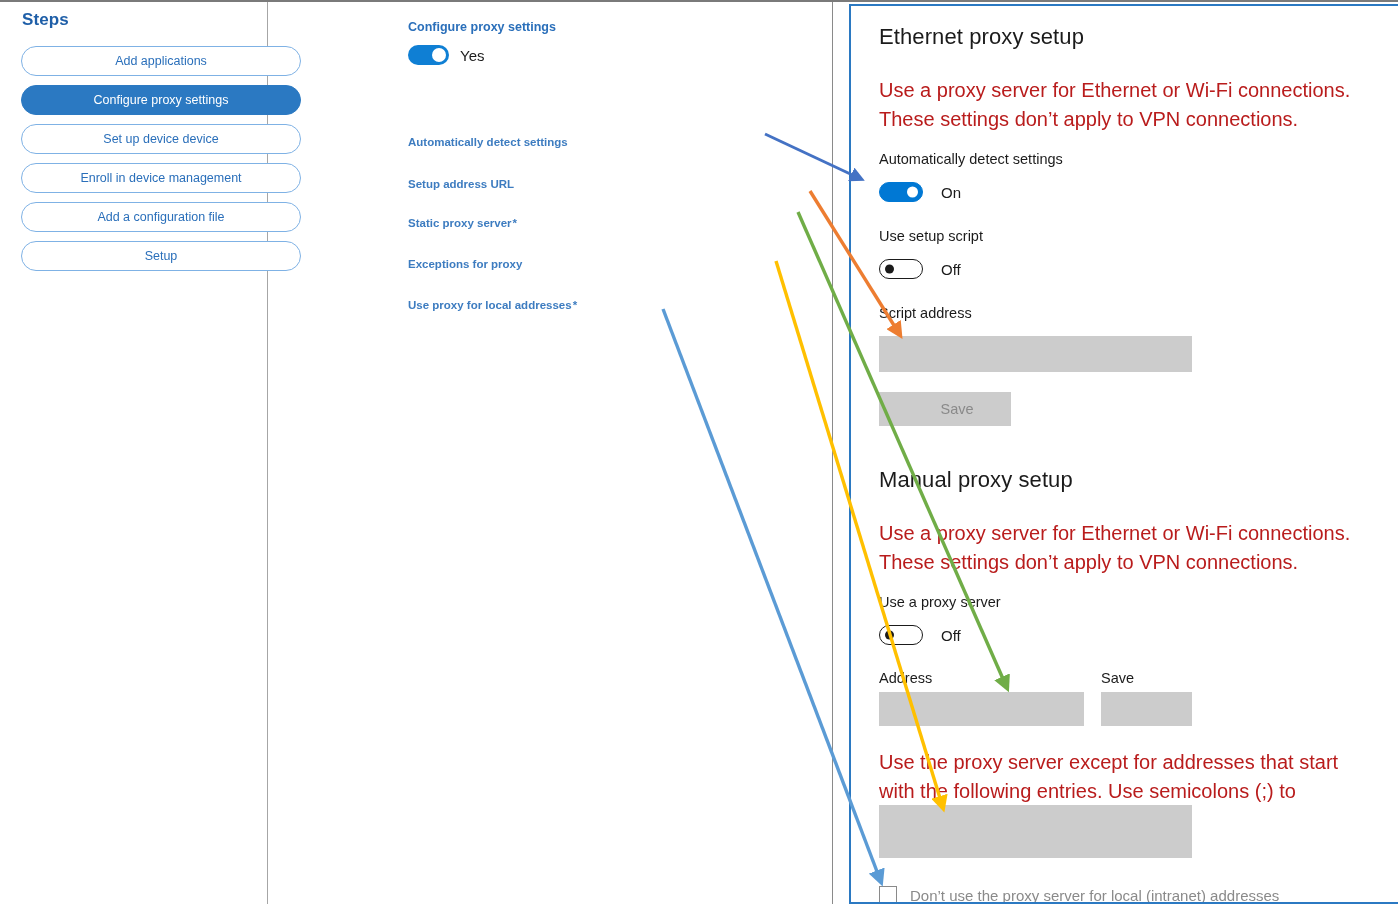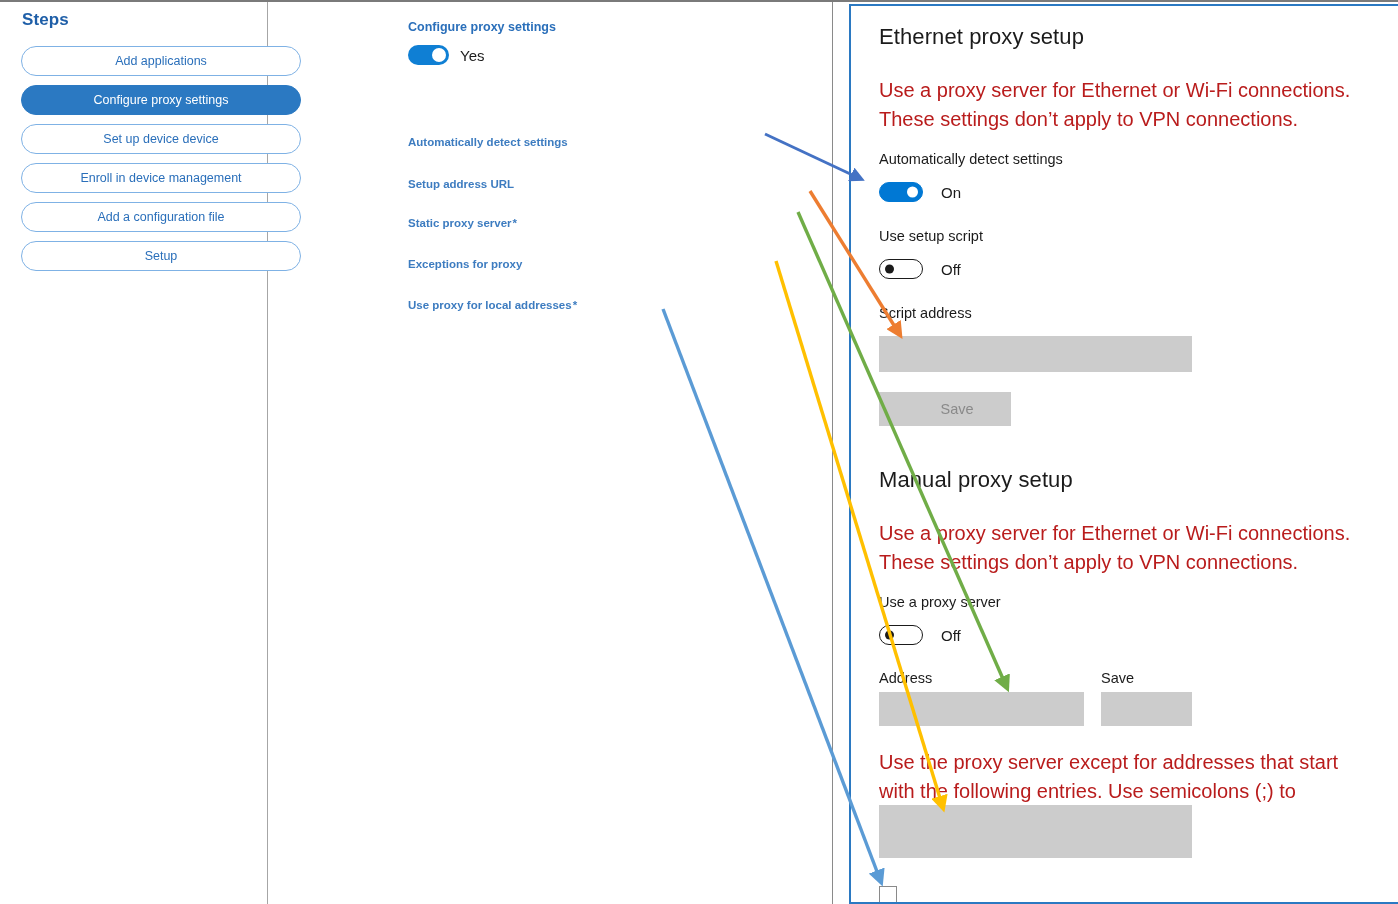--- a/index.html
+++ b/index.html
@@ -447,20 +447,21 @@
       </div>
 
       <div class="sp-body" style="top:742px;">Use the proxy server except for addresses that start with the following entries. Use semicolons (;) to separate entries.</div>
 
       <div class="sp-input" style="left:28px; top:799px; width:313px; height:53px;">
         
       </div>
 
       <div class="sp-checkrow" style="top:880px;">
         <span class="sp-checkbox"></span>
+        <span class="sp-checklabel">Don’t use the proxy server for local (intranet) addresses</span>
       </div>
 
     </div>
   </div>
 
   <svg class="arrows" viewBox="0 0 1398 904">
     <defs>
       <marker id="ah-blue" markerWidth="5" markerHeight="5" refX="3.6" refY="2.5" orient="auto" markerUnits="strokeWidth">
         <path d="M0,0 L5,2.5 L0,5 z" fill="#4472c4"></path>
       </marker>

